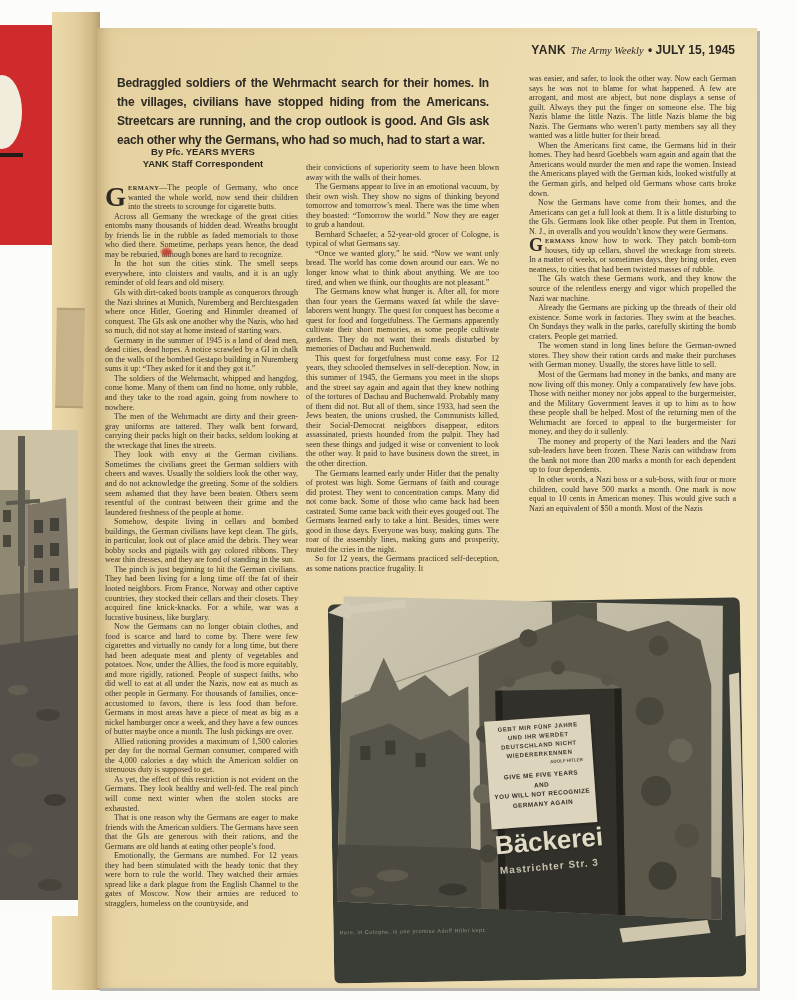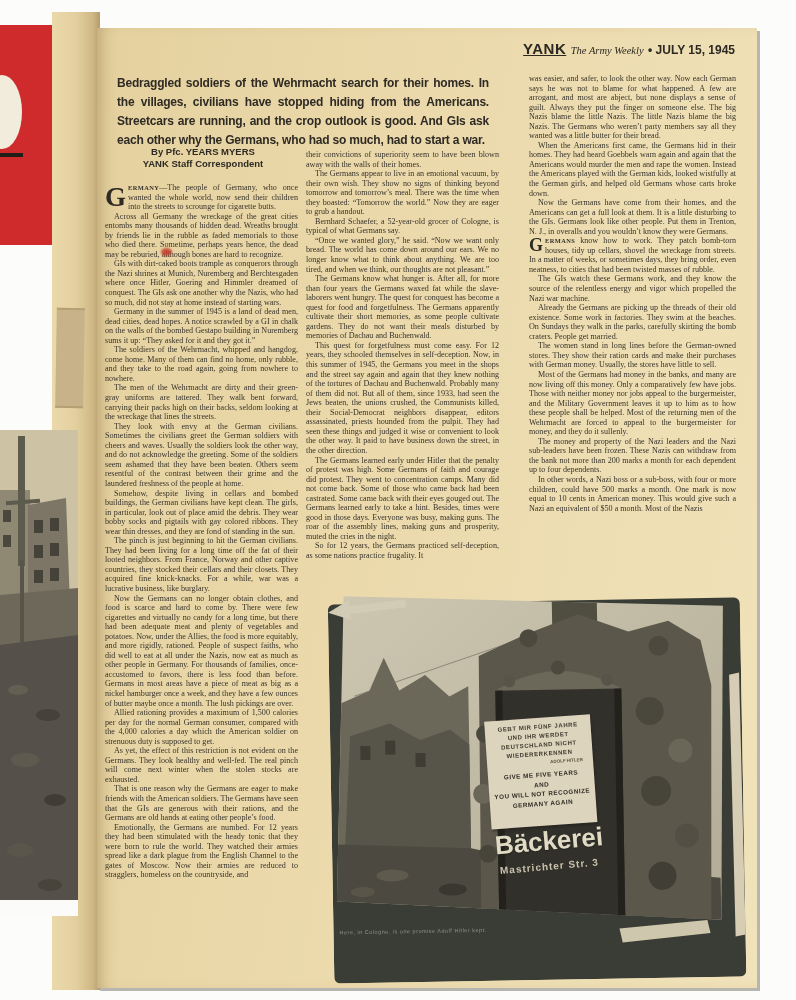--- a/index.html
+++ b/index.html
@@ -16,36 +16,36 @@
         border-top:2px solid #b5a074;border-bottom:2px solid #b5a074;transform:rotate(1deg);}
   .left-photo{position:absolute;left:0;top:430px;width:78px;height:486px;}
 
   
   .page{position:absolute;left:97px;top:28px;width:660px;height:960px;
         background:linear-gradient(100deg,#e5d19f 0%,#ebd9ab 40%,#f0e2ba 100%);
         box-shadow:3px 3px 0 rgba(112,110,102,.5), inset 14px 0 18px -12px rgba(120,90,40,.45);}
 
   .masthead{position:absolute;top:12px;right:22px;font-family:"Liberation Sans",sans-serif;
             color:#2c2822;white-space:nowrap;}
-  .masthead .brand{font-weight:bold;font-size:15px;letter-spacing:.5px;text-decoration:underline;}
+  .masthead .brand{font-weight:bold;font-size:12px;letter-spacing:.5px;}
   .masthead .mag{font-family:"Liberation Serif",serif;font-style:italic;font-size:10.5px;}
   .masthead .date{font-weight:bold;font-size:12px;}
 
   .intro{position:absolute;left:20px;top:46px;width:372px;height:80px;overflow:hidden;
          font-family:"Liberation Sans",sans-serif;font-weight:bold;font-size:12px;line-height:19px;
          letter-spacing:-.2px;color:#2e2a24;text-align:justify;}
 
   .byline{position:absolute;left:10px;top:118px;width:192px;text-align:center;
           font-family:"Liberation Sans",sans-serif;font-weight:bold;color:#2e2a24;}
   .byline .b1{font-size:9.5px;line-height:12px;}
   .byline .b2{font-size:9.5px;line-height:12px;}
 
   .col{position:absolute;font-size:8.1px;line-height:9.55px;text-align:justify;overflow:hidden;}
   .col1{left:8px;top:155px;width:193px;height:762px;}
-  .col2{left:209px;top:122px;width:193px;height:452px;}
+  .col2{left:209px;top:135px;width:193px;height:452px;}
   .col3{left:432px;top:46px;width:207px;height:514px;}
   .para{margin:0;text-indent:9px;}
   .para.cont{text-indent:0;}
   .dropcap{float:left;font-weight:bold;font-size:27px;line-height:26px;margin:1px 2px 0 0;color:#2f2b24;text-indent:0;}
   .dropcap.dc-small{font-size:18px;line-height:17px;}
   .smallcaps{font-size:6.4px;letter-spacing:.4px;font-weight:bold;}
 
   .red-smudge{position:absolute;left:64px;top:220px;width:11px;height:8px;background:#c23a2b;
               border-radius:50%;filter:blur(1px);opacity:.85;}
 
@@ -121,20 +121,21 @@
     <div class="intro">Bedraggled soldiers of the Wehrmacht search for their homes. In the villages, civilians have stopped hiding from the Americans. Streetcars are running, and the crop outlook is good. And GIs ask each other why the Germans, who had so much, had to start a war.</div>
 
     <div class="byline">
       <div class="b1">By Pfc. YEARS MYERS</div>
       <div class="b2">YANK Staff Correspondent</div>
     </div>
 
     <div class="col col1">
         <p class="para cont"><span class="dropcap">G</span><span class="smallcaps">ERMANY</span>—The people of Germany, who once wanted the whole world, now send their children into the streets to scrounge for cigarette butts.</p>
         <p class="para">Across all Germany the wreckage of the great cities entombs many thousands of hidden dead. Wreaths brought by friends lie in the rubble as faded memorials to those who died there. Sometime, perhaps years hence, the dead may be reburied, although bones are hard to recognize.</p>
+        <p class="para">In the hot sun the cities stink. The smell seeps everywhere, into cloisters and vaults, and it is an ugly reminder of old fears and old misery.</p>
         <p class="para">GIs with dirt-caked boots trample as conquerors through the Nazi shrines at Munich, Nuremberg and Berchtesgaden where once Hitler, Goering and Himmler dreamed of conquest. The GIs ask one another why the Nazis, who had so much, did not stay at home instead of starting wars.</p>
         <p class="para">Germany in the summer of 1945 is a land of dead men, dead cities, dead hopes. A notice scrawled by a GI in chalk on the walls of the bombed Gestapo building in Nuremberg sums it up: “They asked for it and they got it.”</p>
         <p class="para">The soldiers of the Wehrmacht, whipped and hangdog, come home. Many of them can find no home, only rubble, and they take to the road again, going from nowhere to nowhere.</p>
         <p class="para">The men of the Wehrmacht are dirty and their green-gray uniforms are tattered. They walk bent forward, carrying their packs high on their backs, seldom looking at the wreckage that lines the streets.</p>
         <p class="para">They look with envy at the German civilians. Sometimes the civilians greet the German soldiers with cheers and waves. Usually the soldiers look the other way, and do not acknowledge the greeting. Some of the soldiers seem ashamed that they have been beaten. Others seem resentful of the contrast between their grime and the laundered freshness of the people at home.</p>
         <p class="para">Somehow, despite living in cellars and bombed buildings, the German civilians have kept clean. The girls, in particular, look out of place amid the debris. They wear bobby socks and pigtails with gay colored ribbons. They wear thin dresses, and they are fond of standing in the sun.</p>
         <p class="para">The pinch is just beginning to hit the German civilians. They had been living for a long time off the fat of their looted neighbors. From France, Norway and other captive countries, they stocked their cellars and their closets. They acquired fine knick-knacks. For a while, war was a lucrative business, like burglary.</p>
         <p class="para">Now the Germans can no longer obtain clothes, and food is scarce and hard to come by. There were few cigarettes and virtually no candy for a long time, but there had been adequate meat and plenty of vegetables and potatoes. Now, under the Allies, the food is more equitably, and more rigidly, rationed. People of suspect faiths, who did well to eat at all under the Nazis, now eat as much as other people in Germany. For thousands of families, once-accustomed to favors, there is less food than before. Germans in most areas have a piece of meat as big as a nickel hamburger once a week, and they have a few ounces of butter maybe once a month. The lush pickings are over.</p>
         <p class="para">Allied rationing provides a maximum of 1,500 calories per day for the normal German consumer, compared with the 4,000 calories a day which the American soldier on strenuous duty is supposed to get.</p>
         <p class="para">As yet, the effect of this restriction is not evident on the Germans. They look healthy and well-fed. The real pinch will come next winter when the stolen stocks are exhausted.</p>

